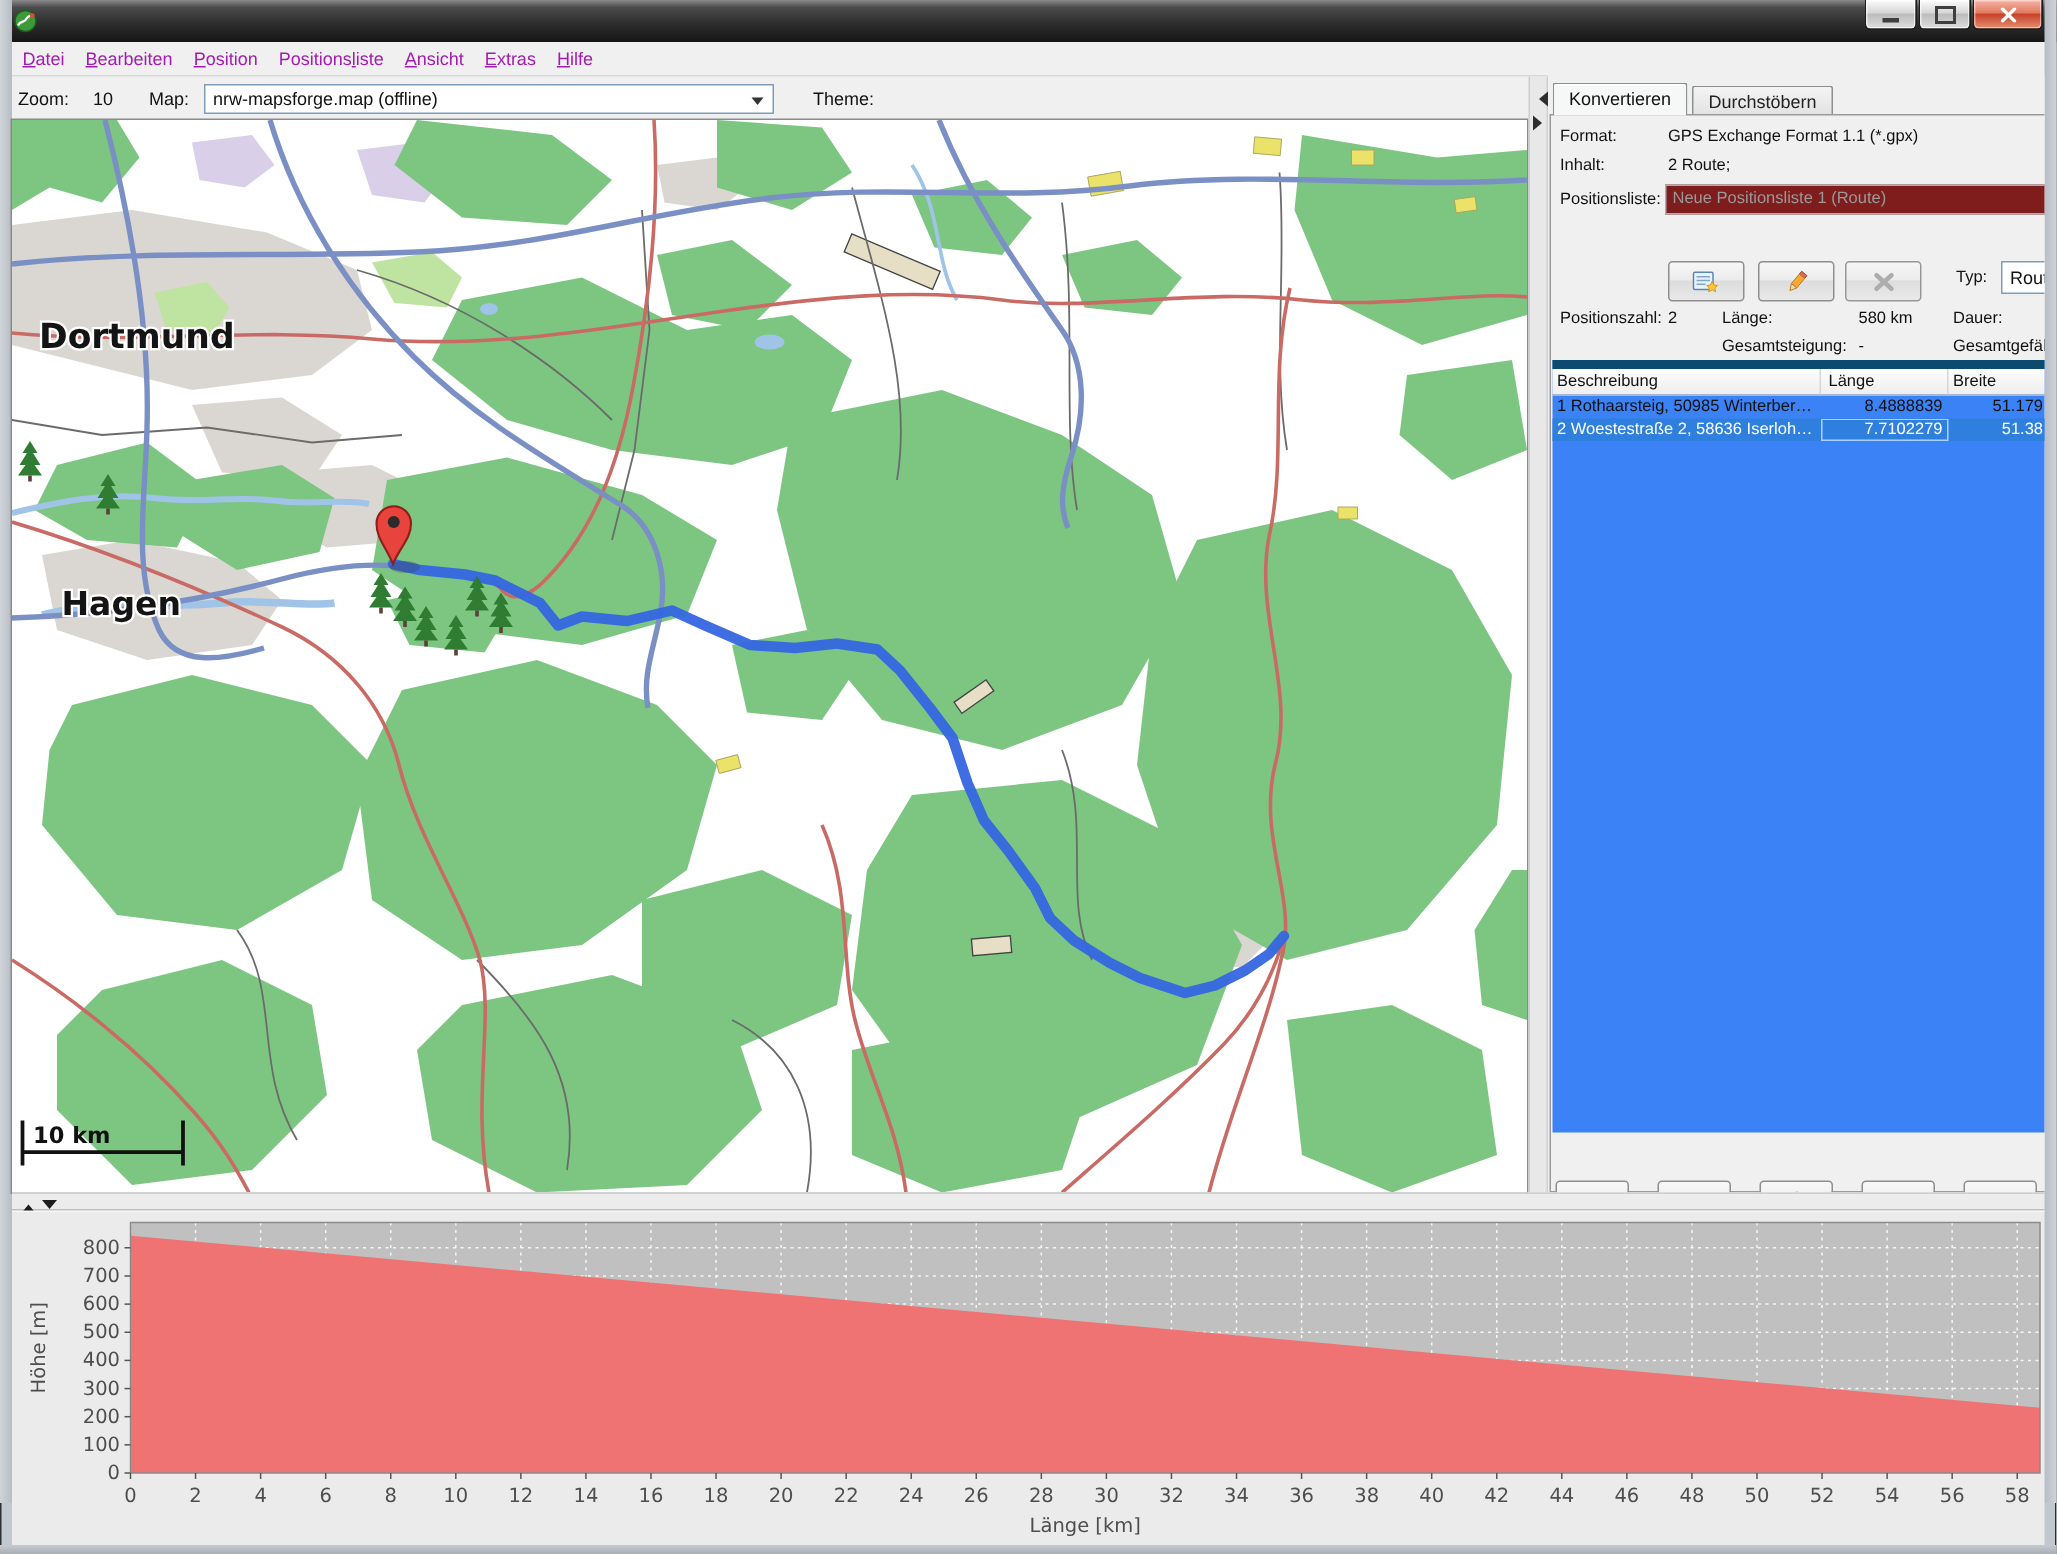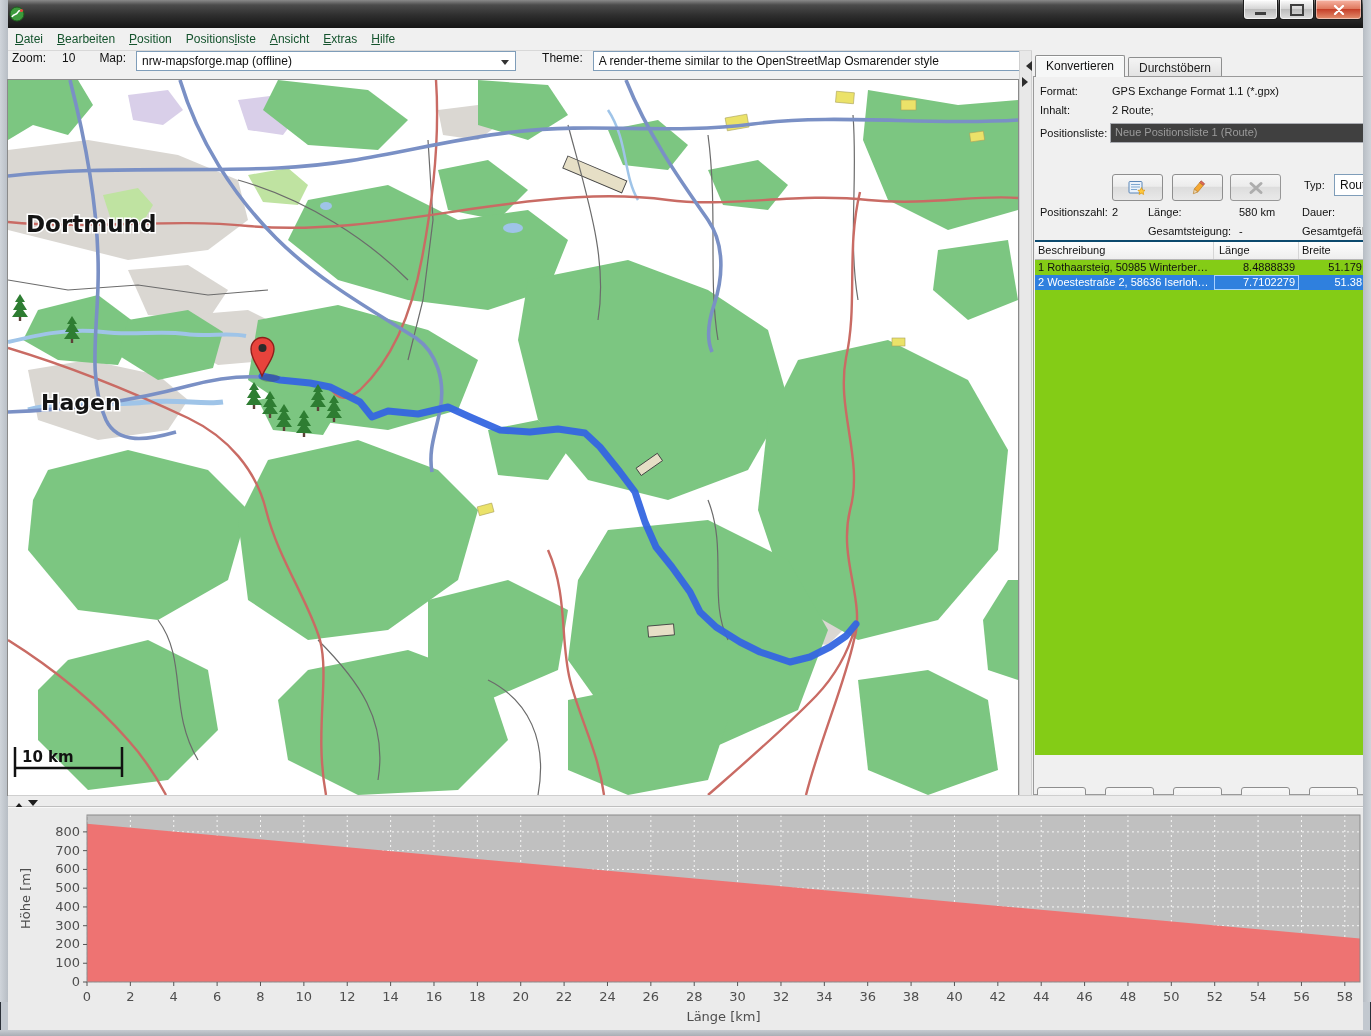--- a/index.html
+++ b/index.html
@@ -24,25 +24,25 @@
   .glyph-max{width:10px;height:8px;border:2px solid #3f3f3f;}
 
   
   .frame{position:absolute;background:linear-gradient(90deg,#cfd4da,#b7bdc4);}
   .frame.left{left:0;top:28;width:8px;height:1002px;}
   .frame.right{left:1363px;top:28;width:8px;height:1002px;background:linear-gradient(270deg,#cfd4da,#b7bdc4);}
   .frame.bottom{left:0;top:1030px;width:1371px;height:6px;background:linear-gradient(#c6cbd1,#a9aeb5);}
 
   
   .menubar{position:absolute;left:8px;top:28px;width:1355px;height:22px;background:#f0f0f0;
-    border-bottom:1px solid #d8d8d8;display:flex;align-items:center;font-size:12px;color:#14532d;}
+    border-bottom:1px solid #d8d8d8;display:flex;align-items:center;font-size:12px;color:#a21caf;}
   .menu-item{padding:3px 7px;cursor:default;}
   .menu-item u{text-decoration:underline;}
   .toolbar{position:absolute;left:8px;top:51px;width:1355px;height:29px;background:#f0f0f0;
-    display:flex;font-size:12px;color:#111;}
+    display:flex;align-items:center;font-size:12px;color:#111;}
   .tb-lbl{white-space:nowrap;}
   .l-zoom{margin-left:4px;} .v-zoom{margin-left:16px;} .l-map{margin-left:24px;}
   .l-theme{margin-left:26px;}
   .combo{position:relative;height:20px;background:#fff;border:1px solid #7f9db9;
     display:flex;align-items:center;padding:0 19px 0 5px;font-size:12px;white-space:nowrap;overflow:hidden;box-sizing:border-box;}
   .combo .arrow{position:absolute;right:6px;top:8px;width:0;height:0;
     border:4px solid transparent;border-top:5px solid #333;}
   .map-combo{margin-left:10px;width:380px;}
   .theme-combo{margin-left:10px;width:447px;}
 
@@ -65,28 +65,28 @@
 
   
   .right-panel{position:absolute;left:1032px;top:50px;width:331px;height:745px;background:#f0f0f0;
     overflow:hidden;font-size:11px;color:#111;}
   .tab{position:absolute;top:5px;height:20px;line-height:20px;padding:0 10px;font-size:12px;
     border:1px solid #8e8f8f;border-bottom:none;border-radius:2px 2px 0 0;cursor:default;box-sizing:border-box;}
   .tab.active{left:3px;background:#f6f7f7;z-index:3;height:22px;box-shadow:inset 0 1px 0 #fff;}
   .tab.inactive{left:96px;top:7px;background:linear-gradient(#f4f4f4,#e2e2e2);color:#222;}
   .panel-body{position:absolute;left:1px;top:26px;width:336px;height:719px;border:1px solid #9a9a9a;background:#f0f0f0;box-sizing:border-box;}
   .fld{position:absolute;white-space:nowrap;}
-  .text-field{position:absolute;background:#404040;border:1px solid #abadb3;color:#9a9a9a;
+  .text-field{position:absolute;background:#7f1d1d;border:1px solid #abadb3;color:#9a9a9a;
     font-size:11px;padding:2px 4px;white-space:nowrap;overflow:hidden;box-sizing:border-box;}
   .mini-btn{position:absolute;width:49px;height:25px;border:1px solid #8e8e8e;border-radius:3px;
     background:linear-gradient(#f7f7f7,#ececec 45%,#dcdcdc 50%,#e9e9e9);display:flex;align-items:center;justify-content:center;}
   .mini-btn.disabled{opacity:.9;}
   .typ-combo{position:absolute;left:300px;top:97px;width:46px;height:22px;}
   
-  .ptable{position:absolute;left:1px;top:163px;right:0;bottom:39px;background:#84cc16;border-top:2px solid #0c4a6e;}
+  .ptable{position:absolute;left:1px;top:163px;right:0;bottom:39px;background:#3b82f6;border-top:6px solid #0c4a6e;}
   .thead{display:flex;height:17px;line-height:17px;background:linear-gradient(#fdfdfd,#eee);border-bottom:1px solid #b5b5b5;}
   .th{box-sizing:border-box;border-right:1px solid #d6d6d6;padding:0 0 0 4px;white-space:nowrap;overflow:hidden;}
   .trow{display:flex;height:15px;line-height:15px;white-space:nowrap;}
   .trow.selected{background:#2f80de;color:#fff;}
   .td{box-sizing:border-box;overflow:hidden;}
   .c1{width:179px;padding-left:3px;text-overflow:ellipsis;}
   .c2{width:85px;text-align:right;padding-right:4px;}
   .c3{flex:1;text-align:right;padding-right:6px;}
   .trow.selected .c2{box-shadow:inset 0 0 0 1px #a9d1ff;}
   
@@ -141,24 +141,20 @@
 
   <div class="toolbar">
     <span class="tb-lbl l-zoom">Zoom:</span>
     <span class="tb-lbl v-zoom">10</span>
     <span class="tb-lbl l-map">Map:</span>
     <div class="combo map-combo">
       <span>nrw-mapsforge.map (offline)</span>
       <span class="arrow"></span>
     </div>
     <span class="tb-lbl l-theme">Theme:</span>
-    <div class="combo theme-combo">
-      <span>A render-theme similar to the OpenStreetMap Osmarender style</span>
-      <span class="arrow"></span>
-    </div>
   </div>
 
   <div class="map-area">
     <svg width="1010" height="715" viewBox="0 0 1010 715">
       <rect x="0" y="0" width="1010" height="715" fill="#ffffff"></rect>
 
       <g fill="#dad7d2">
         <polygon points="0,70 80,60 170,75 230,100 240,140 200,170 120,180 40,160 0,150"></polygon>
         <polygon points="120,190 180,185 220,210 200,240 140,235"></polygon>
         <polygon points="20,290 80,280 150,295 180,320 160,350 90,360 30,340"></polygon>

